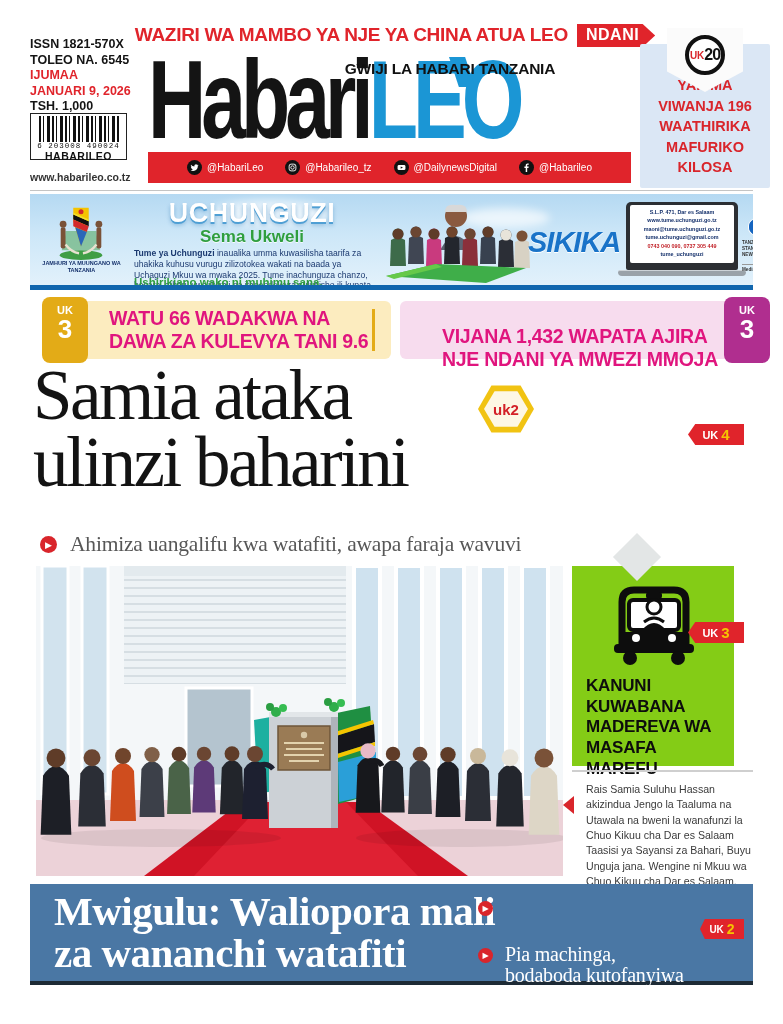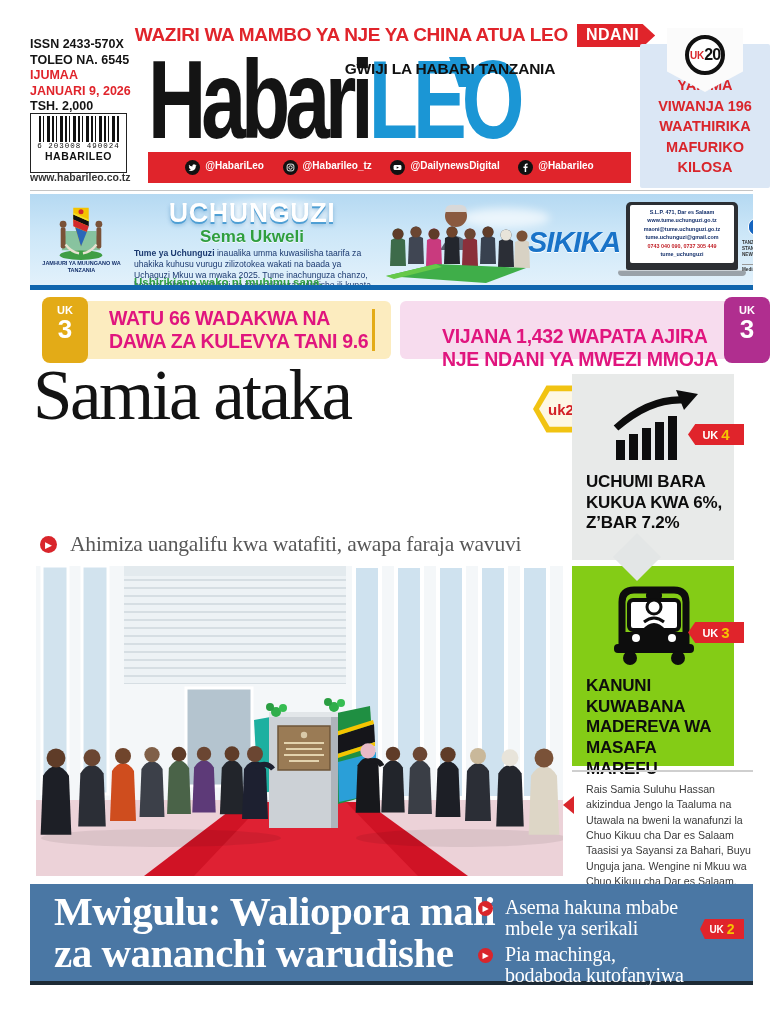--- a/index.html
+++ b/index.html
@@ -12,37 +12,37 @@
 
   
   .top-teaser { left:140px; top:24px; width:510px; display:flex; align-items:flex-start; justify-content:center; gap:9px; }
   .top-teaser-text { color:#e0242b; font-size:19px; font-weight:bold; letter-spacing:-0.3px; white-space:nowrap; }
   .ndani-badge { background:#e0242b; color:#fff; font-size:16px; font-weight:bold; padding:2px 16px 3px 9px;
     clip-path:polygon(0 0,84% 0,100% 50%,84% 100%,0 100%); letter-spacing:0.5px; }
 
   
   .info-block { left:30px; top:37px; width:130px; font-size:12.5px; font-weight:bold; line-height:15.5px; color:#141414; }
   .info-line.red { color:#e0242b; }
-  .barcode-box { left:30px; top:113px; width:97px; height:60px; border:1.5px solid #222; background:#fff; text-align:center; padding-top:2px; }
+  .barcode-box { left:30px; top:113px; width:97px; height:47px; border:1.5px solid #222; background:#fff; text-align:center; padding-top:2px; }
   .barcode-stripes { margin:0 auto; width:80px; height:26px;
     background:repeating-linear-gradient(90deg,#111 0 2px,#fff 2px 4px,#111 4px 5px,#fff 5px 8px,#111 8px 11px,#fff 11px 13px); }
   .barcode-digits { font-size:7.5px; letter-spacing:1px; color:#111; font-family:"Liberation Mono", monospace; }
   .barcode-label { font-size:10.5px; font-weight:bold; letter-spacing:0.5px; color:#111; }
   .website { left:30px; top:171px; font-size:10.5px; font-weight:bold; color:#333; text-decoration:none; }
 
   
   .masthead { left:148px; top:50px; width:490px; height:102px; }
   .masthead-scale { transform:scale(0.72,1); transform-origin:left top; white-space:nowrap;
     font-weight:bold; font-size:112px; line-height:0.9; letter-spacing:-7px; }
   .mast-black { color:#141414; }
   .mast-blue { color:#1b96d5; }
   .tagline { left:300px; top:60px; width:300px; text-align:center; font-size:15.5px; font-weight:bold; color:#111; letter-spacing:-0.2px; }
   .mast-flag { left:449px; top:57px; width:26px; height:30px; background:#1b96d5; clip-path:polygon(0 0,62% 0,100% 100%,38% 100%); }
   .social-bar { left:148px; top:152px; width:483px; height:31px; background:#e0242b; display:flex; align-items:center; justify-content:space-around; padding:0 28px; }
-  .social-item { display:flex; gap:5px; color:#fff; font-size:10px; font-weight:bold; }
+  .social-item { display:flex; align-items:center; gap:5px; color:#fff; font-size:10px; font-weight:normal; }
   .soc-ic { width:15px; height:15px; border-radius:50%; background:#111; color:#fff; display:flex; align-items:center; justify-content:center; }
   .soc-ic svg { display:block; }
 
   
   .corner-box { left:640px; top:44px; width:130px; height:144px; background:#dbe7f5; border-radius:2px;
     display:flex; align-items:flex-end; justify-content:center; padding-bottom:10px; }
   .corner-text { color:#d9252b; font-size:14.5px; font-weight:bold; text-align:center; line-height:1.42; width:118px; }
   .corner-ribbon { left:667px; top:28px; width:76px; height:64px; background:#fbfbfb;
     clip-path:polygon(0 0,100% 0,100% 68%,50% 100%,0 68%); filter:drop-shadow(0 1px 2px #0003); }
   .corner-ring { left:685px; top:35px; width:40px; height:40px; border:4px solid #111; border-radius:50%; background:#fff;
@@ -87,21 +87,21 @@
     display:flex; align-items:center; padding-left:36px; }
   .teaser-cream-rule { left:372px; top:309px; width:2.5px; height:42px; background:#e3ab17; }
   .teaser-pink { left:400px; top:301px; width:370px; height:58px; background:#f7dcee; border-radius:6px;
     display:flex; align-items:center; padding-left:28px; }
   .teaser-text { color:#e0157e; font-size:19.5px; font-weight:bold; line-height:1.18; letter-spacing:-0.3px; }
   .teaser-pink .teaser-text { padding-left:14px;margin-top:36px; }
 
   
   .lead-hl { left:33px; top:362px; font-family:"Liberation Serif", serif; font-weight:normal; color:#131313;
     font-size:71px; line-height:0.94; letter-spacing:-2.5px; }
-  .uk2-hex { left:533px; top:384px; width:56px; height:50px; background:#f1c312;
+  .uk2-hex { left:478px; top:384px; width:56px; height:50px; background:#f1c312;
     clip-path:polygon(24% 3%,76% 3%,100% 50%,76% 97%,24% 97%,0 50%); display:flex; align-items:center; justify-content:center; }
   .uk2-hex-inner { width:44px; height:38px; background:#fdf7e4; clip-path:polygon(24% 3%,76% 3%,100% 50%,76% 97%,24% 97%,0 50%);
     display:flex; align-items:center; justify-content:center; color:#d32027; font-size:15px; font-weight:bold; }
   .lead-deck { left:40px; top:532px; display:flex; align-items:center; gap:13px; }
   .play-ic { width:17px; height:17px; border-radius:50%; background:#d9252b; color:#fff; display:flex; align-items:center;
     justify-content:center; font-size:9px; flex:none; }
   .lead-deck-text { font-family:"Liberation Serif", serif; font-size:21.5px; color:#575757; letter-spacing:-0.2px; }
 
   
   .photo { left:36px; top:566px; width:527px; height:310px; background:#f4f7f9; }
@@ -144,25 +144,25 @@
 <body>
 
 <div id="page">
 
   <div class="abs top-teaser">
     <span class="top-teaser-text">WAZIRI WA MAMBO YA NJE YA CHINA ATUA LEO</span>
     <span class="ndani-badge">NDANI</span>
   </div>
 
   <div class="abs info-block">
-    <div class="info-line">ISSN 2433-570X</div>
+    <div class="info-line">ISSN 1821-570X</div>
     <div class="info-line">TOLEO NA. 6545</div>
     <div class="info-line red">IJUMAA</div>
     <div class="info-line red">JANUARI 9, 2026</div>
-    <div class="info-line">TSH. 2,000</div>
+    <div class="info-line">TSH. 1,000</div>
     <div class="info-line">KSH. 100</div>
   </div>
 
   <div class="abs barcode-box">
     <div class="barcode-stripes"></div>
     <div class="barcode-digits">6 203008 490024</div>
     <div class="barcode-label">HABARILEO</div>
   </div>
   <a class="abs website" href="#">www.habarileo.co.tz</a>
 
@@ -304,20 +304,21 @@
 
     <div class="teaser-text" style="width:290px;">VIJANA 1,432 WAPATA AJIRA NJE NDANI YA MWEZI MMOJA</div>
   </div>
   <div class="abs tab tab-purple">
     <span class="uk">UK</span>
     <span class="num">3</span>
   </div>
 
   <div class="abs lead-hl">
     <div>Samia ataka</div>
+    <div>ulinzi baharini</div>
   </div>
   <div class="abs uk2-hex">
     <div class="uk2-hex-inner">uk2</div>
   </div>
   <div class="abs lead-deck">
     <span class="play-ic">▶</span>
     <span class="lead-deck-text">Ahimiza uangalifu kwa watafiti, awapa faraja wavuvi</span>
   </div>
 
   <svg class="abs photo" viewBox="0 0 527 310">
@@ -386,34 +387,20 @@
     <use href="#prs" transform="translate(442,229) scale(1.0)" style="--b:#2b2e36;--h:#c9b89a"></use>
     <use href="#prs" transform="translate(412,226) scale(0.96)" style="--b:#1d1f26;--h:#5f3c28"></use>
     <use href="#prs" transform="translate(384,224) scale(0.92)" style="--b:#3a3e46;--h:#6b4632"></use>
     <use href="#prs" transform="translate(357,223) scale(0.9)" style="--b:#22252b;--h:#5f3c28"></use>
 
     <use href="#prs" transform="translate(332,222) scale(0.95)" style="--b:#17181c;--h:#e7b9c6"></use>
     <path d="M332,196 q10,-4 14,4" stroke="#17181c" stroke-width="5" fill="none"></path>
     <path d="M219,201 q12,-6 18,2" stroke="#1d2030" stroke-width="5" fill="none"></path>
   </svg>
 
-  <div class="abs rail-box rail-econ">
-    <svg class="rail-icon" width="104" height="74" viewBox="0 0 104 74">
-      <g fill="#0d0d0d">
-        <rect x="14" y="52" width="9" height="20"></rect>
-        <rect x="27" y="46" width="9" height="26"></rect>
-        <rect x="40" y="40" width="9" height="32"></rect>
-        <rect x="53" y="34" width="9" height="38"></rect>
-        <rect x="66" y="28" width="9" height="44"></rect>
-      </g>
-      <path d="M14 40 Q48 10 82 12" stroke="#0d0d0d" stroke-width="7" fill="none"></path>
-      <polygon points="74,2 96,6 82,22" fill="#0d0d0d"></polygon>
-    </svg>
-    <div class="rail-text">UCHUMI BARA KUKUA KWA 6%, Z’BAR 7.2%</div>
-  </div>
   <div class="abs rail-ribbon ribbon-econ">
     <span class="uk">UK</span>
     <span class="num">4</span>
   </div>
 
   <div class="abs rail-diamond"></div>
 
   <div class="abs rail-box rail-drivers">
     <svg class="rail-icon" width="100" height="86" viewBox="0 0 100 86">
       <path d="M18 64 V22 q0 -12 12 -12 h40 q12 0 12 12 v42" fill="none" stroke="#0d0d0d" stroke-width="7"></path>
@@ -437,25 +424,24 @@
   </div>
 
   <div class="abs caption-block">
     <div class="caption-text">Rais Samia Suluhu Hassan akizindua Jengo la Taaluma na Utawala na bweni la wanafunzi la Chuo Kikuu cha Dar es Salaam Taasisi ya Sayansi za Bahari, Buyu Unguja jana. Wengine ni Mkuu wa Chuo Kikuu cha Dar es Salaam, Rais mstaafu Jakaya Kikwete na viongozi mbalimbali. (Picha na Ikulu).</div>
   </div>
   <div class="abs caption-arrow"></div>
 
   <div class="abs bottom-banner"></div>
   <div class="abs bottom-hl">
     <div>Mwigulu: Waliopora mali</div>
-    <div>za wananchi warudishe</div>
+    <div>za wananchi watafiti</div>
   </div>
   <div class="abs bottom-bullet bullet-1">
     <span class="play-ic">▶</span>
-    <span class="bullet-text">Asema hakuna mbabe mbele ya serikali</span>
   </div>
   <div class="abs bottom-bullet bullet-2">
     <span class="play-ic">▶</span>
     <span class="bullet-text">Pia machinga, bodaboda kutofanyiwa uonevu</span>
   </div>
   <div class="abs uk2-badge">
     <span class="uk">UK</span>
     <span class="num">2</span>
   </div>
 

